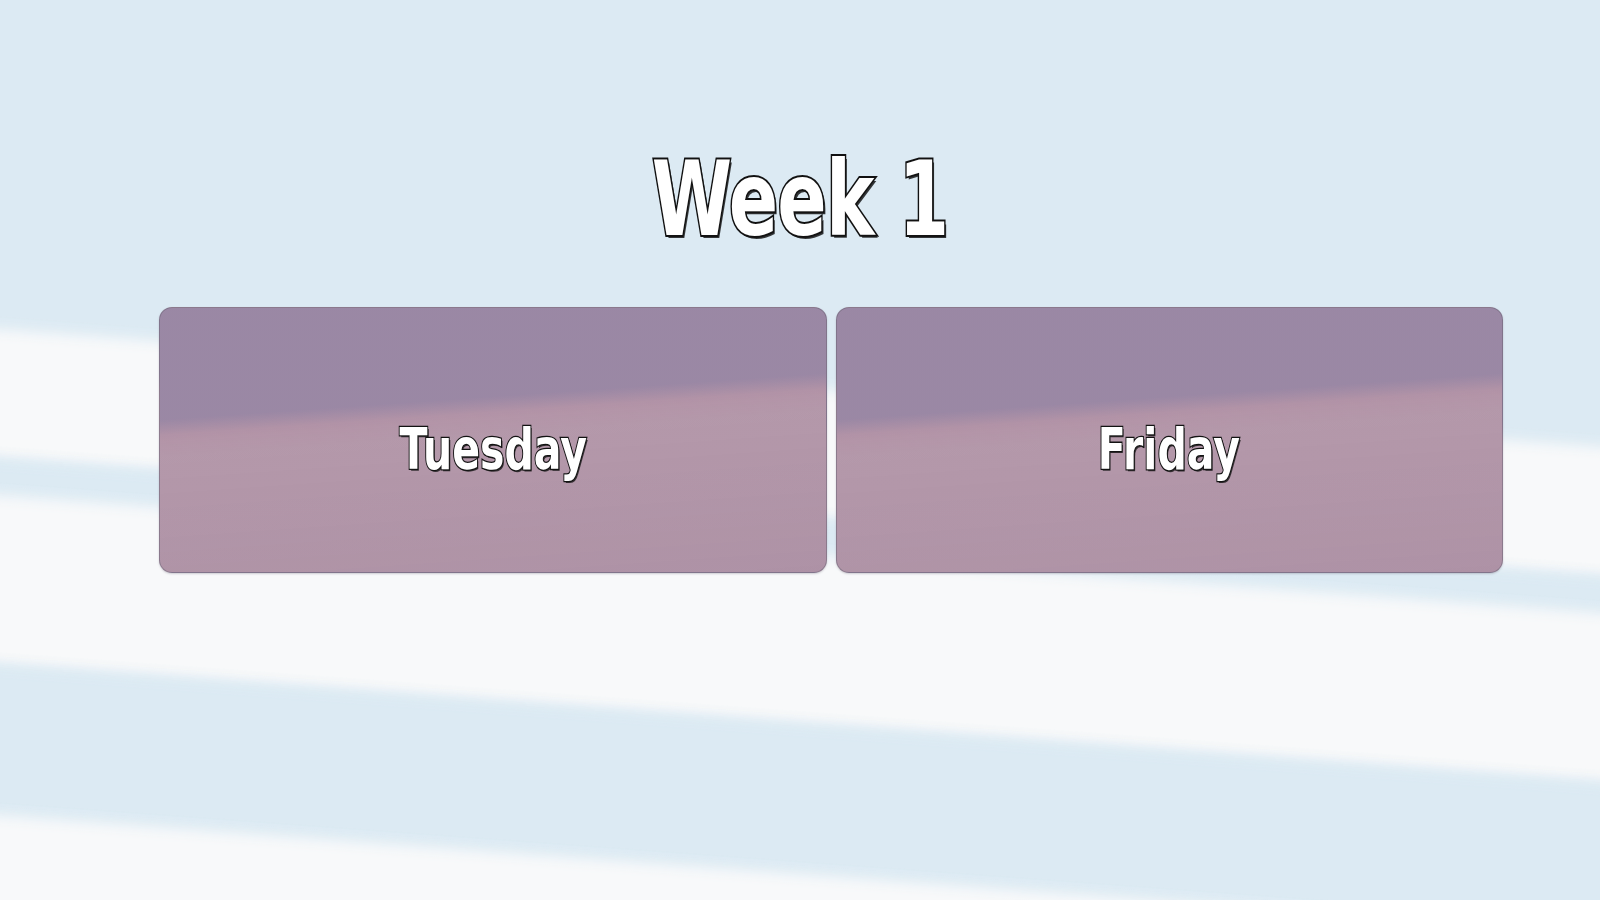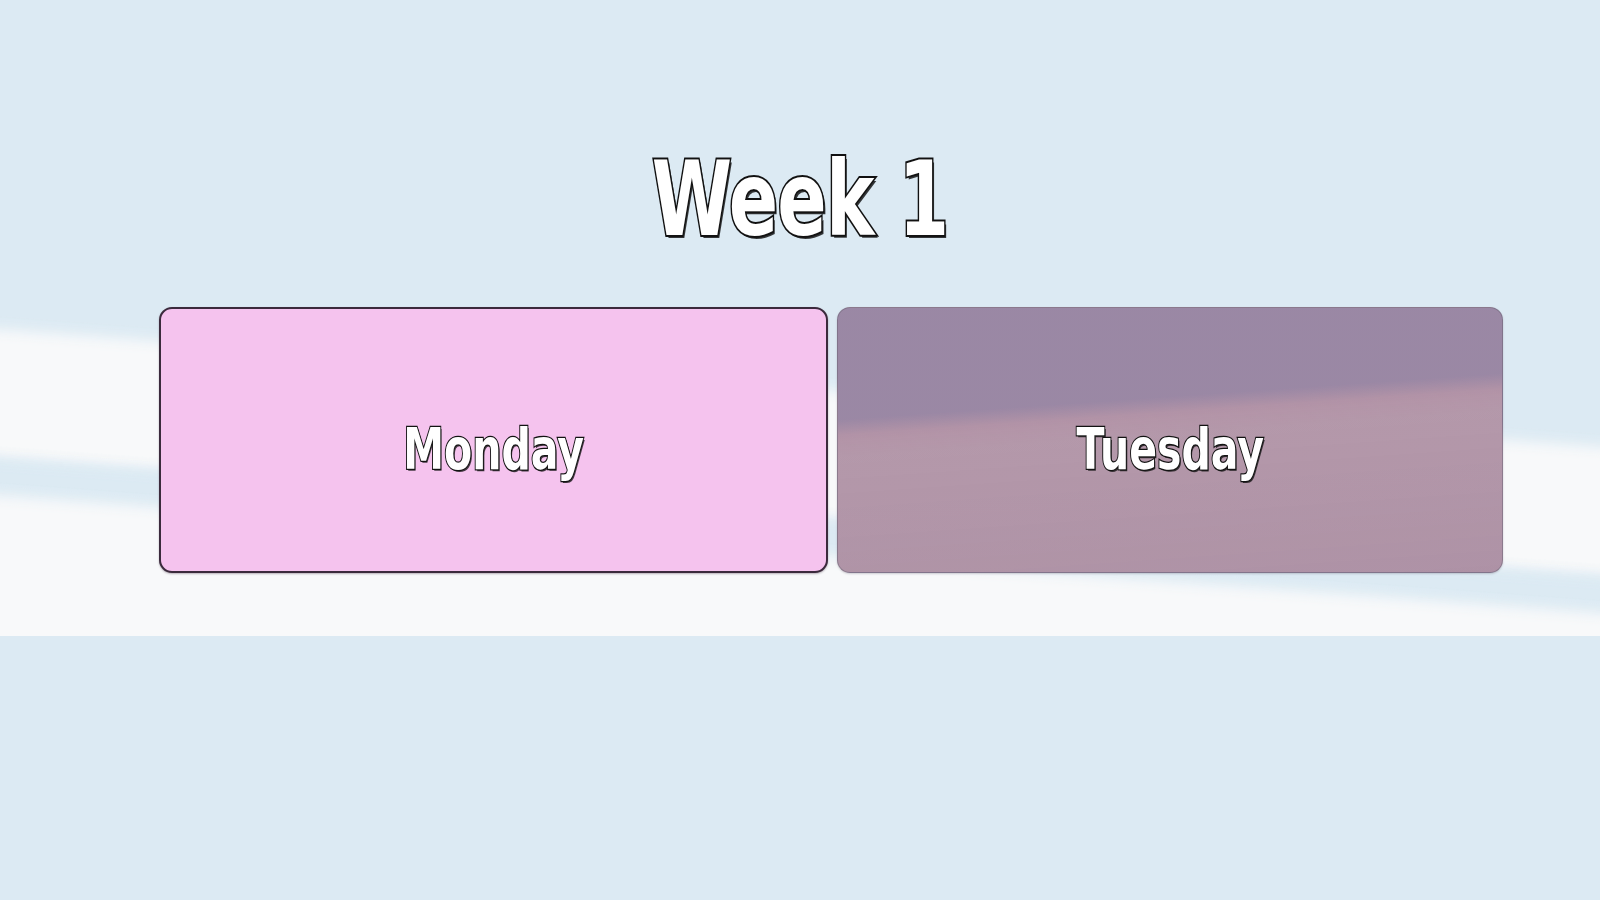--- a/index.html
+++ b/index.html
@@ -10,21 +10,21 @@
     overflow: hidden;
   }
   body {
     font-family: "Liberation Sans", sans-serif;
     background: #dceaf3;
   }
 
   #stage {
     position: relative;
     width: 1600px;
-    height: 636px;
+    height: 900px;
     overflow: hidden;
     background: #dceaf3;
   }
 
   
   #bg {
     position: absolute;
     inset: 0;
     background: #dceaf3;
     overflow: hidden;
@@ -141,25 +141,25 @@
     <div class="band blue" id="b2"></div>
     <div class="band pale" id="b3"></div>
     <div class="band blue" id="b4"></div>
     <div class="band pale" id="b5"></div>
   </div>
 
   <div id="title">Week 1</div>
 
   <div id="row">
 
-    <div class="card active">
-      <span class="card-label">Monday</span>
-    </div>
 
     <div class="card inactive">
       <span class="card-label">Tuesday</span>
     </div>
 
 
 
+    <div class="card inactive">
+      <span class="card-label">Friday</span>
+    </div>
 
   </div>
 </div>
 
 </body></html>

